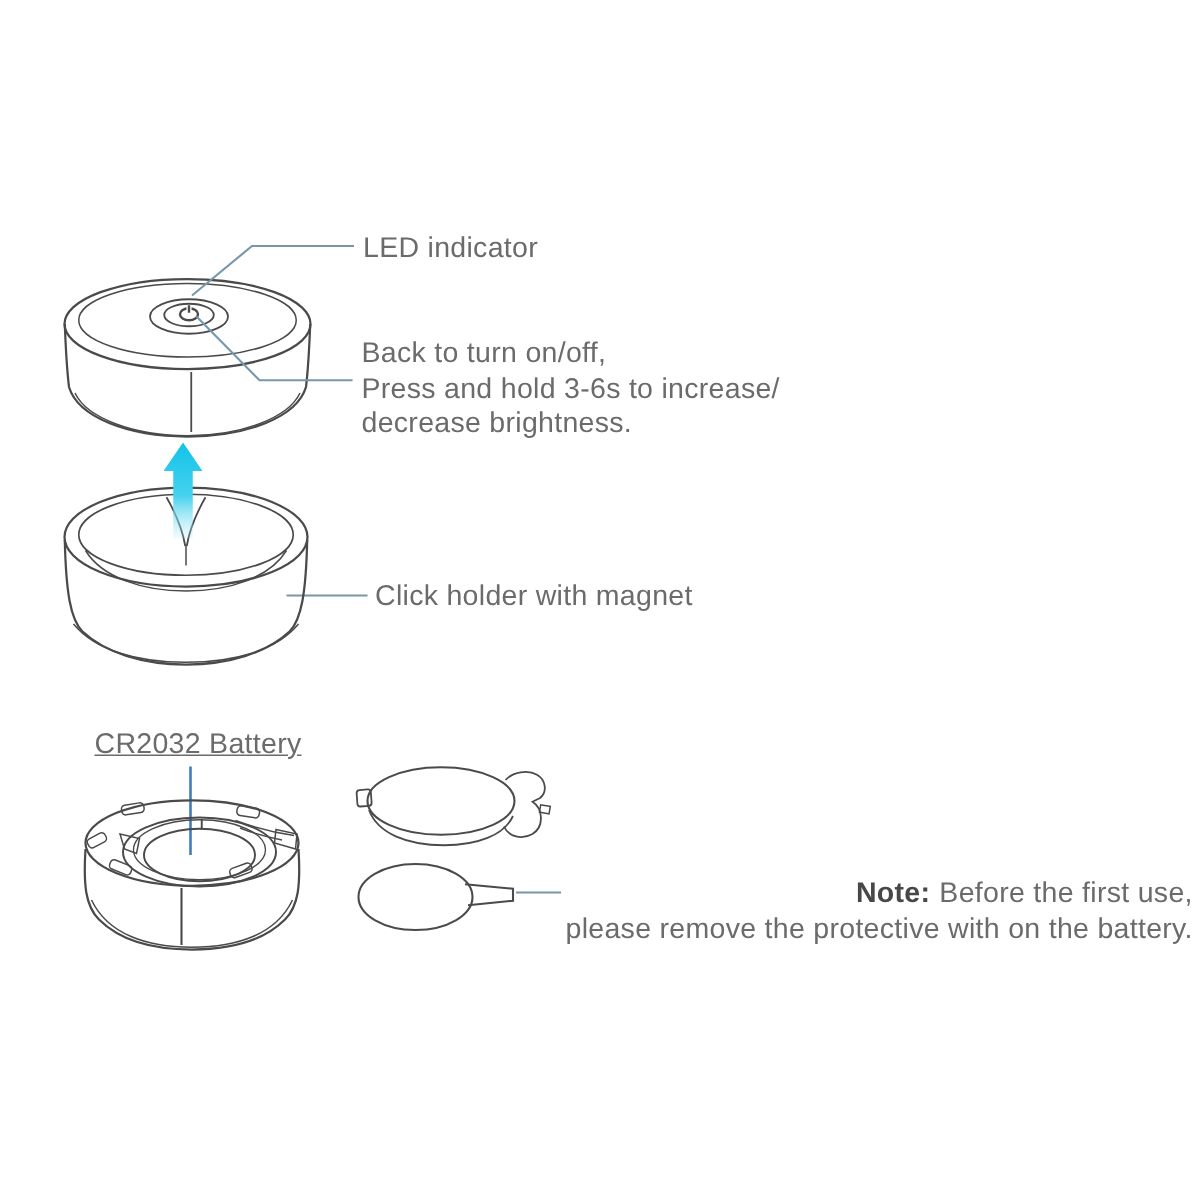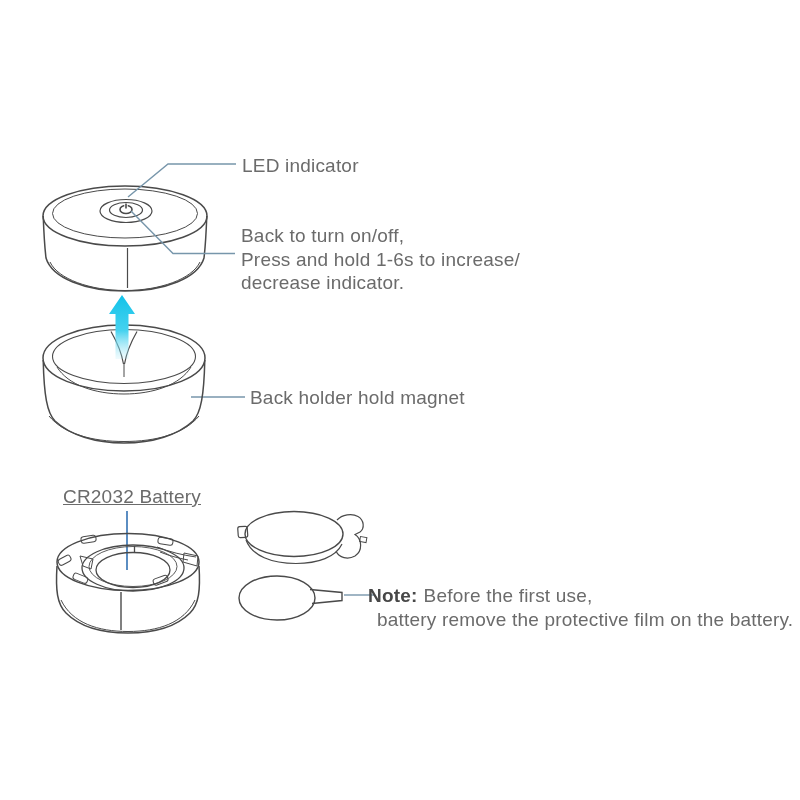--- a/index.html
+++ b/index.html
@@ -112,28 +112,28 @@
     <g>
       <ellipse class="outline" stroke-width="1.4" cx="277" cy="598" rx="38" ry="22"></ellipse>
       <path class="outline" stroke-width="1.4" d="M 310 589.5 L 342 592.5 L 342 600.5 L 312 603.5"></path>
     </g>
   </svg>
 
   <div class="label" style="left:242px; top:154px;">LED indicator</div>
 
   <div class="label" style="left:241px; top:224px;">
     <div>Back to turn on/off,</div>
-    <div>Press and hold 1-6s to increase/</div>
-    <div>decrease indicator.</div>
+    <div>Press and hold 3-6s to increase/</div>
+    <div>decrease brightness.</div>
   </div>
 
-  <div class="label" style="left:250px; top:386px;">Back holder hold magnet</div>
+  <div class="label" style="left:250px; top:386px;">Click holder with magnet</div>
 
   <div class="label" style="left:63px; top:485px;text-decoration:underline;">CR2032 Battery</div>
 
-  <div class="label" style="left:368px; top:584px;">
+  <div class="label" style="left:368px; top:584px;text-align:right;">
     <div>
       <span class="note-title">Note:</span><span>Before the first use,</span>
     </div>
-    <div style="margin-left:9px;">battery remove the protective film on the battery.</div>
+    <div style="margin-left:9px;">please remove the protective with on the battery.</div>
   </div>
 
 </div>
 
 </body></html>

